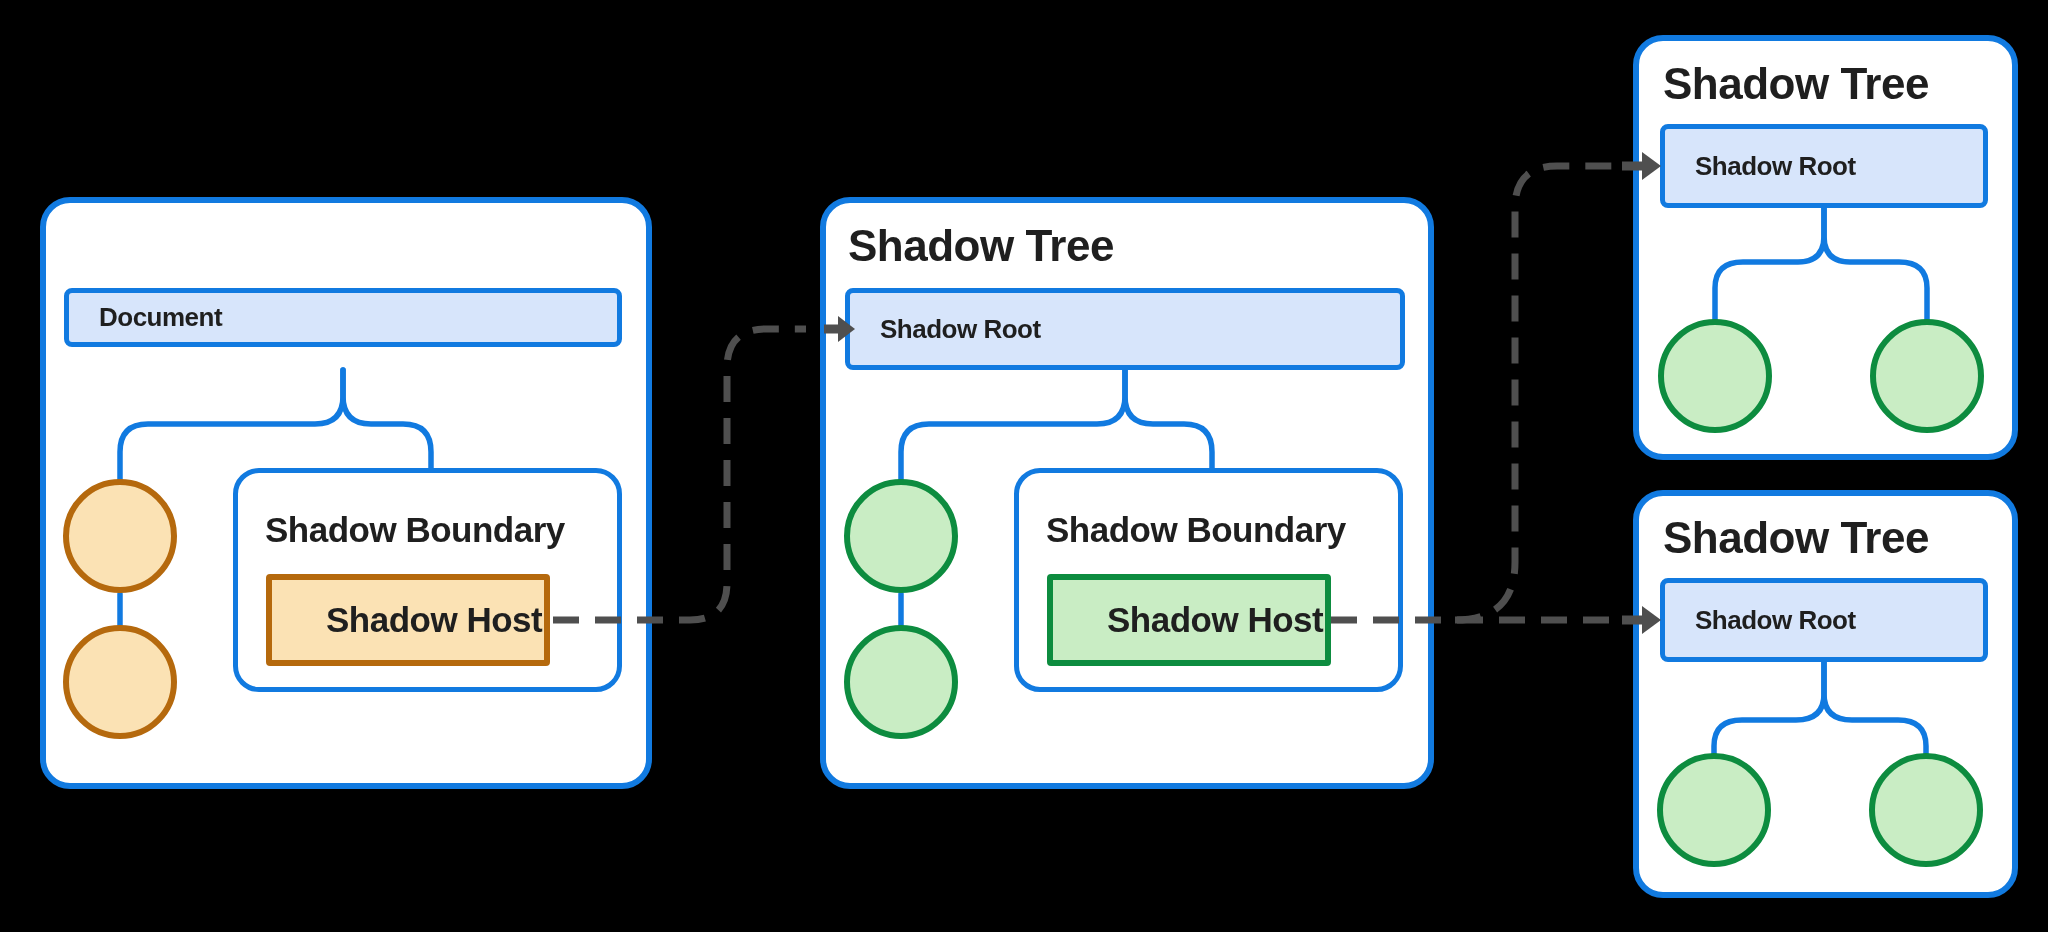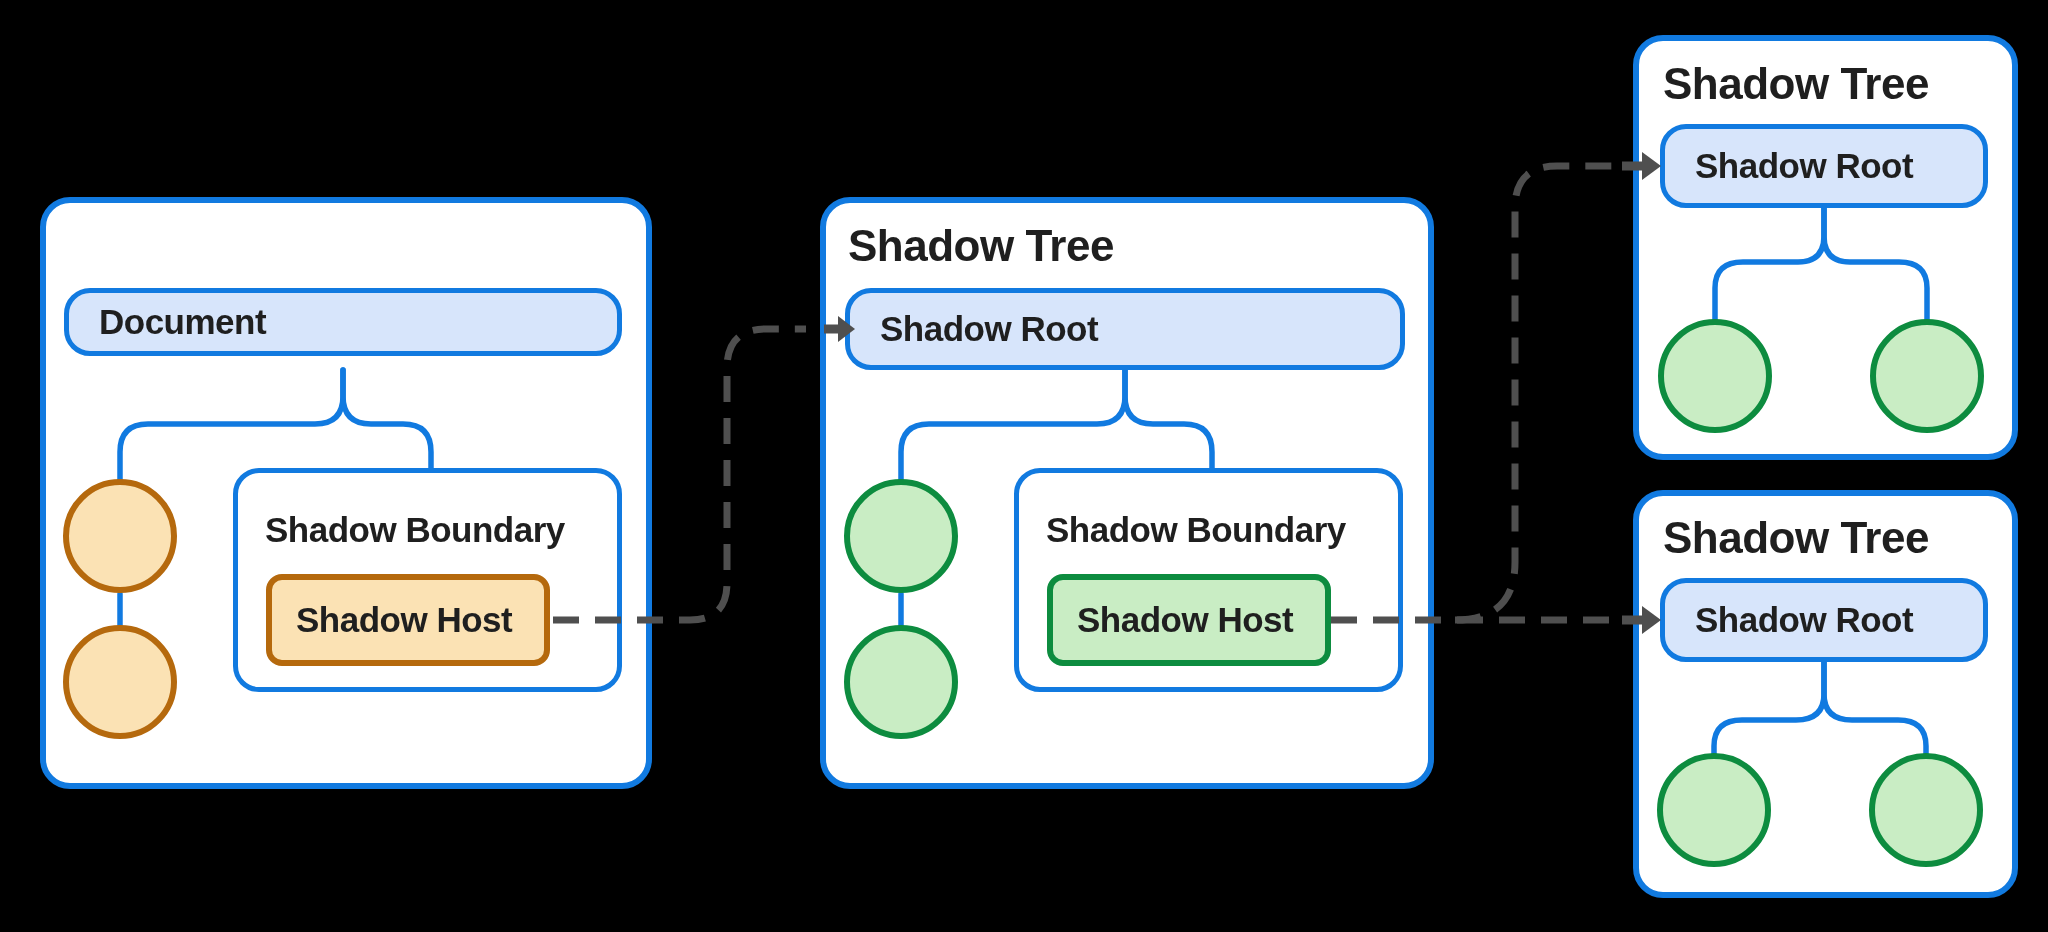--- a/index.html
+++ b/index.html
@@ -23,31 +23,31 @@
   .panel{
     position:absolute;background:var(--panel-bg);
     border:6px solid var(--blue-border);border-radius:30px;box-sizing:border-box;
   }
   .panel-title{
     position:absolute;font-size:44px;font-weight:600;line-height:1;white-space:nowrap;
     color:var(--text);letter-spacing:-0.5px;
   }
   .node{
     position:absolute;background:var(--blue-fill);
-    border:5px solid var(--blue-border);border-radius:26px;box-sizing:border-box;
+    border:5px solid var(--blue-border);border-radius:8px;box-sizing:border-box;
     display:flex;align-items:center;padding-left:30px;
-    font-size:35px;font-weight:600;color:var(--text);letter-spacing:-0.5px;white-space:nowrap;
+    font-size:26px;font-weight:600;color:var(--text);letter-spacing:-0.5px;white-space:nowrap;
   }
   .boundary{
     position:absolute;background:var(--panel-bg);
     border:5px solid var(--blue-border);border-radius:26px;box-sizing:border-box;
   }
   .host{
-    position:absolute;border-radius:16px;box-sizing:border-box;
-    display:flex;align-items:center;padding-left:24px;
+    position:absolute;border-radius:4px;box-sizing:border-box;
+    display:flex;align-items:center;padding-left:54px;
     font-size:35px;font-weight:600;color:var(--text);letter-spacing:-0.5px;white-space:nowrap;
   }
   .host.orange{background:var(--orange-fill);border:6px solid var(--orange-border);}
   .host.green{background:var(--green-fill);border:6px solid var(--green-border);}
   .circle{
     position:absolute;width:114px;height:114px;border-radius:50%;box-sizing:border-box;
   }
   .circle.orange{background:var(--orange-fill);border:6px solid var(--orange-border);}
   .circle.green{background:var(--green-fill);border:6px solid var(--green-border);}
   svg.overlay{position:absolute;left:0;top:0;width:2048px;height:932px;pointer-events:none;}
@@ -80,21 +80,21 @@
     <path class="tree-line" d="M1824,208 V236 Q1824,262 1850,262 H1899 Q1927,262 1927,288 V320"></path>
 
     <path class="tree-line" d="M1824,662 V694 Q1824,720 1796,720 H1742 Q1714,720 1714,746 V754"></path>
     <path class="tree-line" d="M1824,662 V694 Q1824,720 1852,720 H1898 Q1926,720 1926,746 V754"></path>
   </svg>
 
   <div class="panel-title" style="left:848px;top:224px;">Shadow Tree</div>
   <div class="panel-title" style="left:1663px;top:62px;">Shadow Tree</div>
   <div class="panel-title" style="left:1663px;top:516px;">Shadow Tree</div>
 
-  <div class="node" style="left:64px;top:288px;width:558px;height:68px;">Document</div>
+  <div class="node" style="left:64px;top:288px;width:558px;height:59px;">Document</div>
   <div class="node" style="left:845px;top:288px;width:560px;height:82px;">Shadow Root</div>
   <div class="node" style="left:1660px;top:124px;width:328px;height:84px;">Shadow Root</div>
   <div class="node" style="left:1660px;top:578px;width:328px;height:84px;">Shadow Root</div>
 
   <div class="boundary" style="left:233px;top:468px;width:389px;height:224px;"></div>
   <div class="panel-title" style="left:265px;top:512px;font-size:35px;">Shadow Boundary</div>
   <div class="boundary" style="left:1014px;top:468px;width:389px;height:224px;"></div>
   <div class="panel-title" style="left:1046px;top:512px;font-size:35px;">Shadow Boundary</div>
 
   <div class="host orange" style="left:266px;top:574px;width:284px;height:92px;">Shadow Host</div>

